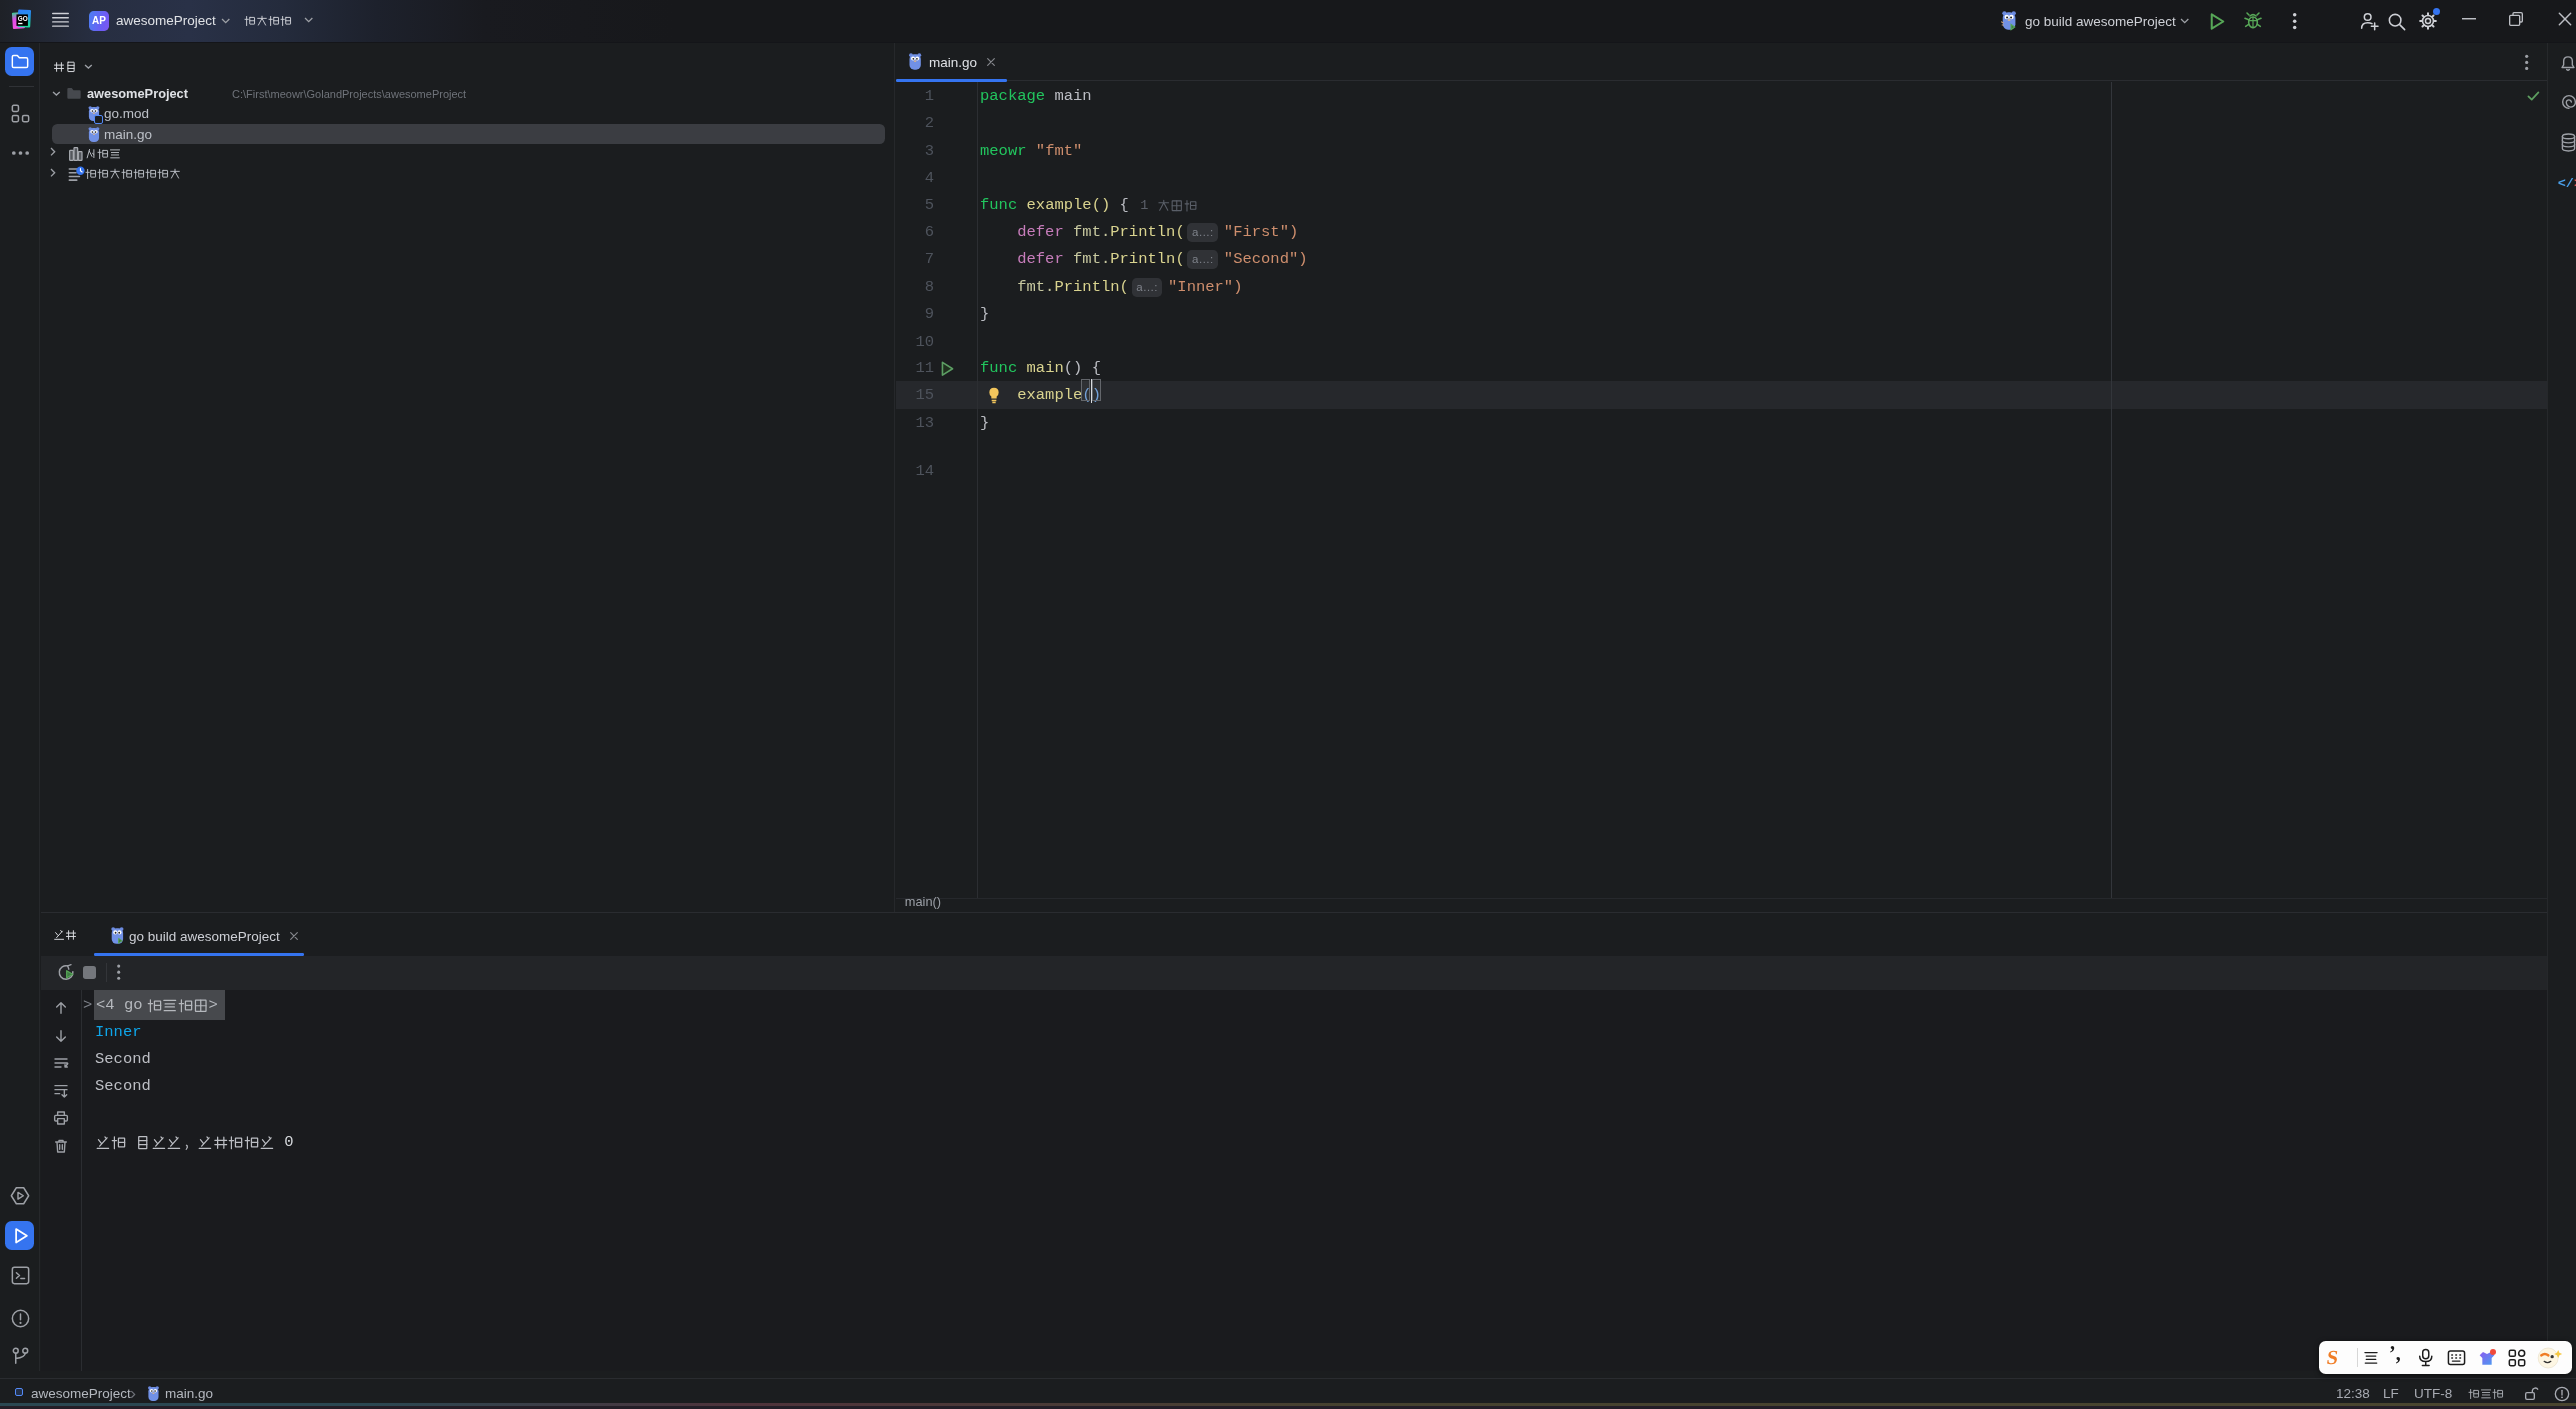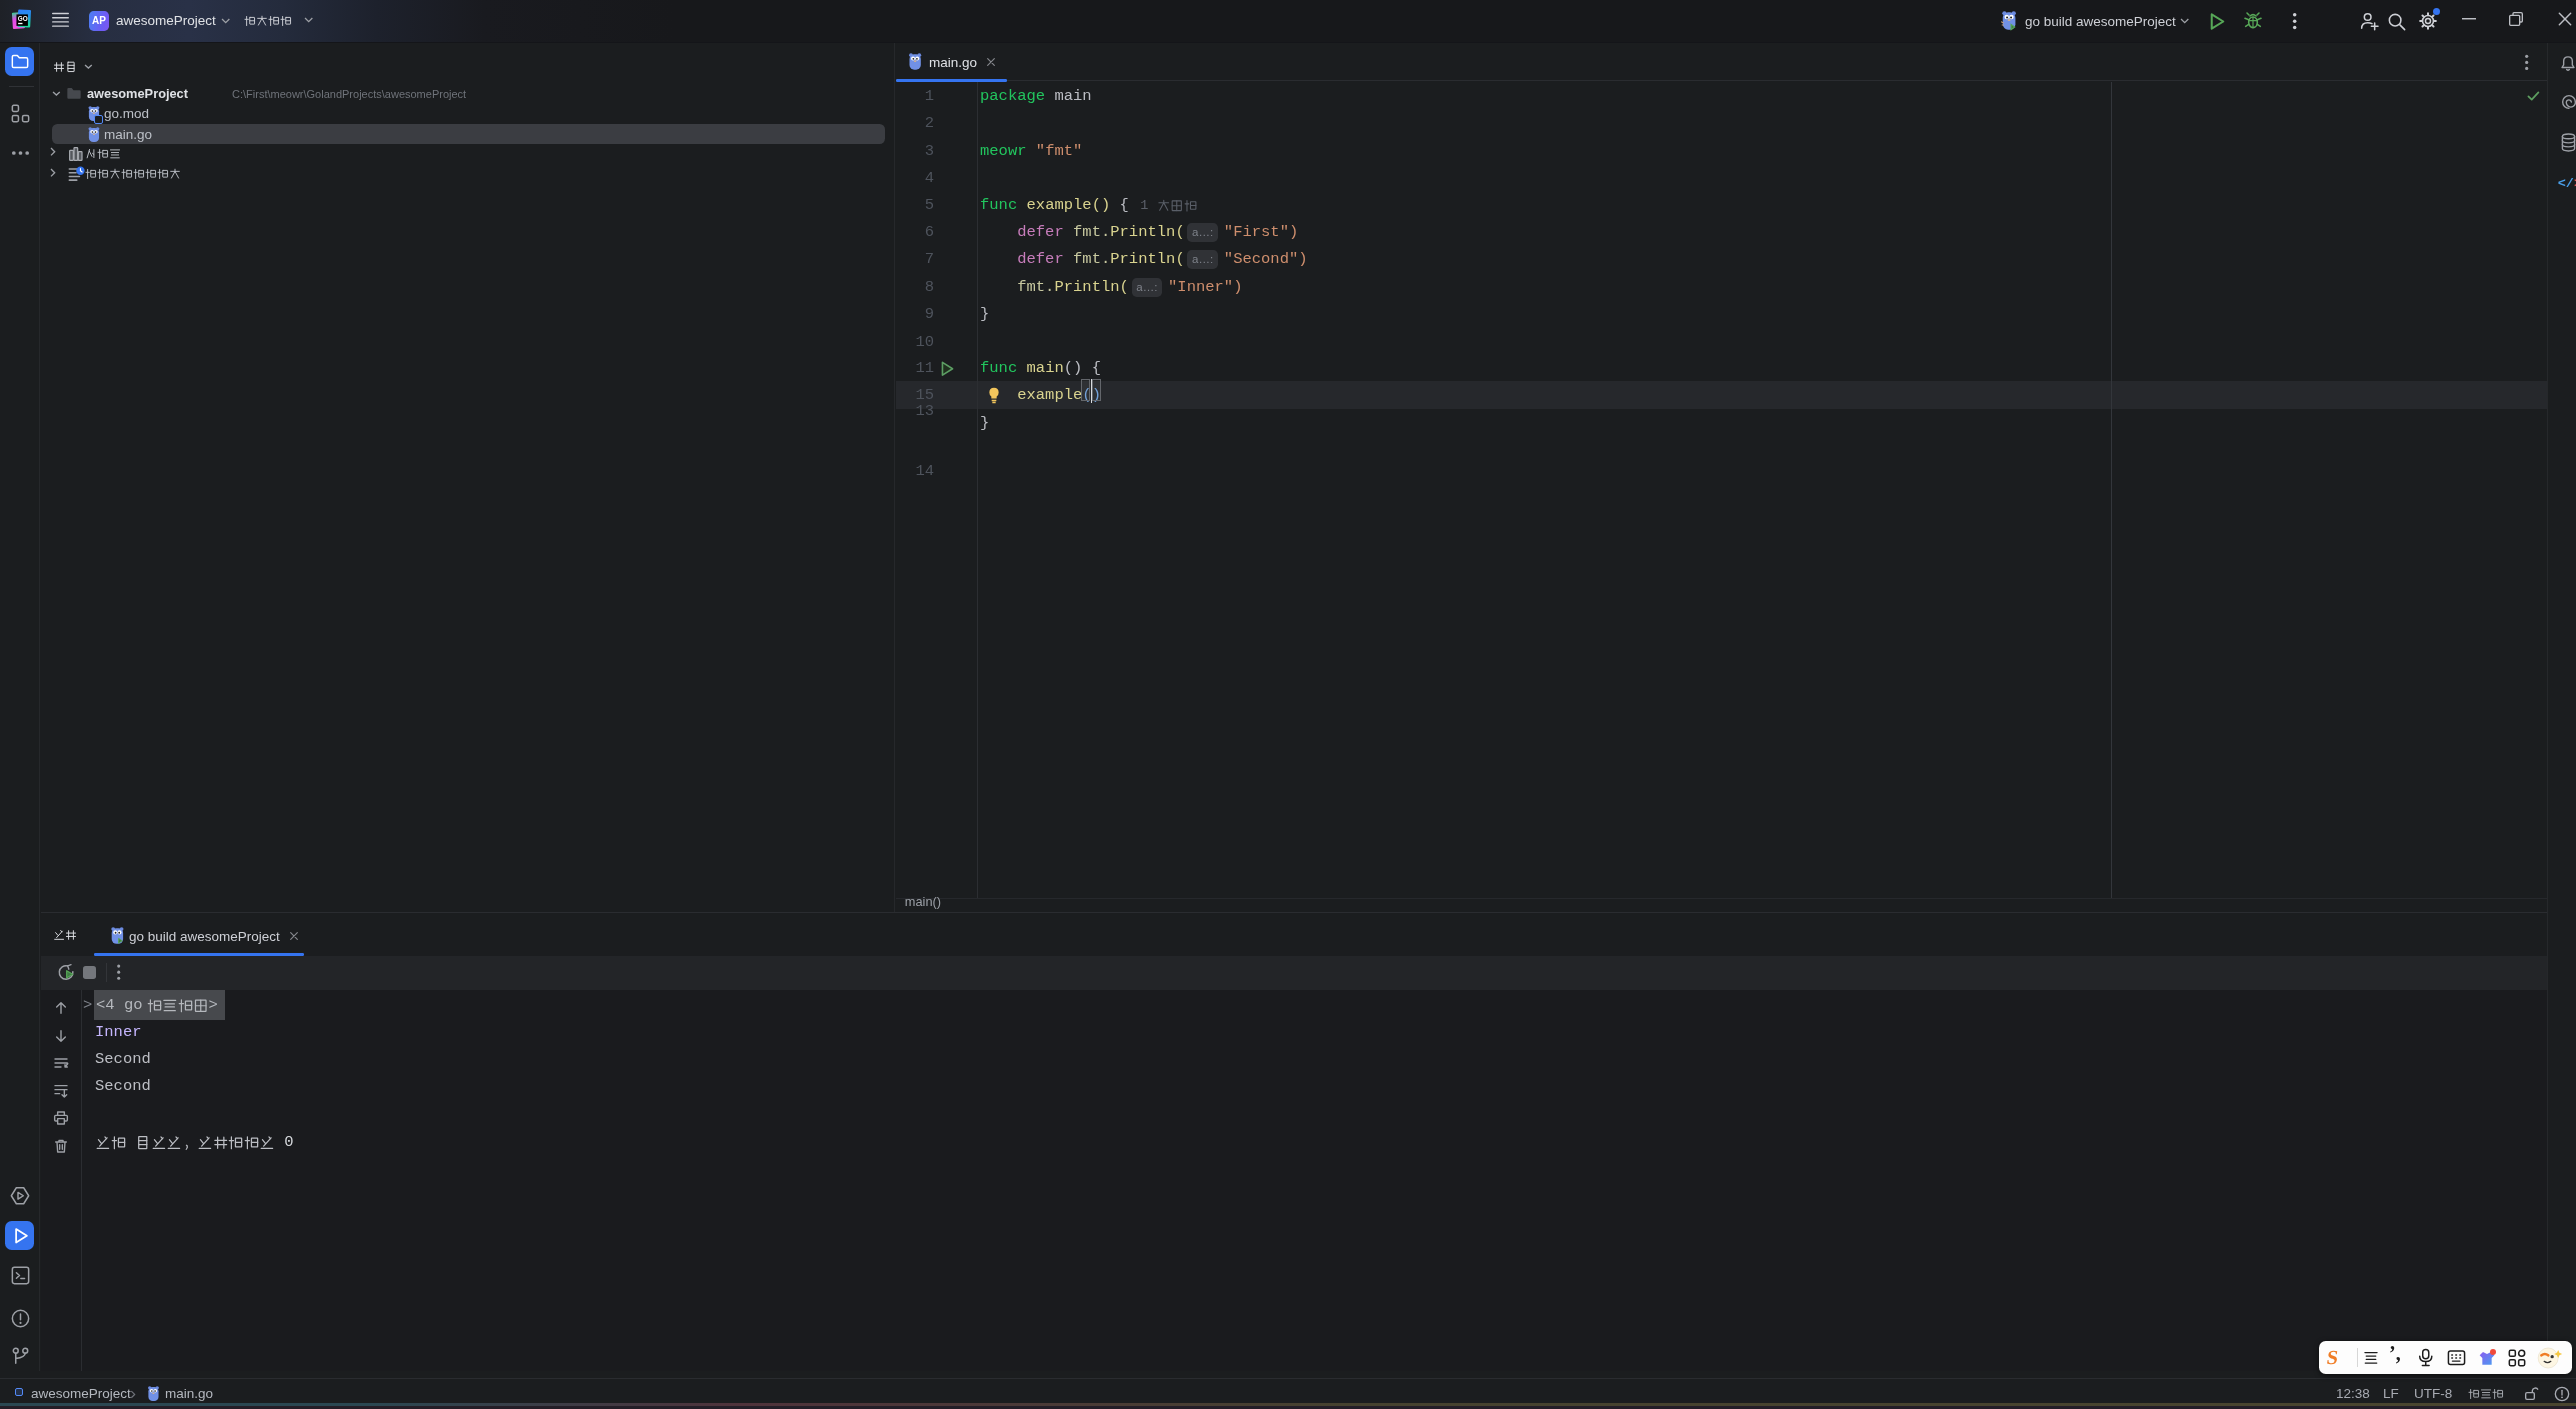--- a/index.html
+++ b/index.html
@@ -379,21 +379,21 @@
     <div class="lnum" style="top:56px">3</div>
     <div class="lnum" style="top:83px">4</div>
     <div class="lnum" style="top:110px">5</div>
     <div class="lnum" style="top:137px">6</div>
     <div class="lnum" style="top:164px">7</div>
     <div class="lnum" style="top:192px">8</div>
     <div class="lnum" style="top:219px">9</div>
     <div class="lnum" style="top:247px">10</div>
     <div class="lnum" style="top:273px">11</div>
     <div class="lnum" style="top:300px">15</div>
-    <div class="lnum" style="top:316px">13</div>
+    <div class="lnum" style="top:328px">13</div>
     <div class="lnum" style="top:376px">14</div>
 
     <svg class="abs" style="left:44px;top:278px" width="15" height="17.5" viewBox="0 0 22 26" fill="#20301f" stroke="#5c9e63" stroke-width="2.4" stroke-linejoin="round">
         <path d="M3.5 3.5 L18.5 13 L3.5 22.5 Z"></path>
       </svg>
 
     <svg class="abs" style="left:91px;top:305px" width="14" height="17" viewBox="0 0 21 25">
       <path d="M10.5 1 Q17.5 1 17.5 8 Q17.5 12 14.5 14 L14.5 17 H6.5 L6.5 14 Q3.5 12 3.5 8 Q3.5 1 10.5 1 Z" fill="#f2c55c"></path>
       <path d="M7 20 H14 M8 23 H13" stroke="#f2c55c" stroke-width="2" fill="none"></path>
     </svg>
@@ -495,21 +495,21 @@
         <svg viewBox="0 0 100 100">
           <use href="#t1"></use>
         </svg>
         <svg viewBox="0 0 100 100">
           <use href="#t4"></use>
         </svg>
         <svg viewBox="0 0 100 100">
           <use href="#t3"></use>
         </svg>
       </span>&gt;</div>
-  <div class="abs mono" style="left:54px;top:106px;height:27px;line-height:27px;font-size:15.5px;color:#c4b5fd">Inner</div>
+  <div class="abs mono" style="left:54px;top:106px;height:27px;line-height:27px;font-size:15.5px;color:#0ea5e9">Inner</div>
   <div class="abs mono" style="left:54px;top:133px;height:27px;line-height:27px;font-size:15.5px;color:#bcbec4">Second</div>
   <div class="abs mono" style="left:54px;top:160px;height:27px;line-height:27px;font-size:15.5px;color:#bcbec4">Second</div>
   <div class="abs mono" style="left:54px;top:216px;height:27px;line-height:27px;font-size:15.5px;color:#bcbec4;display:flex;align-items:center">
       <span class="zh">
         <svg viewBox="0 0 100 100">
           <use href="#t7"></use>
         </svg>
         <svg viewBox="0 0 100 100">
           <use href="#t4"></use>
         </svg>

